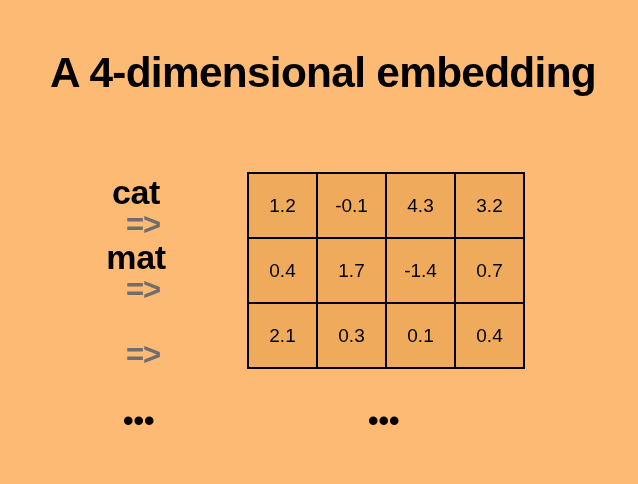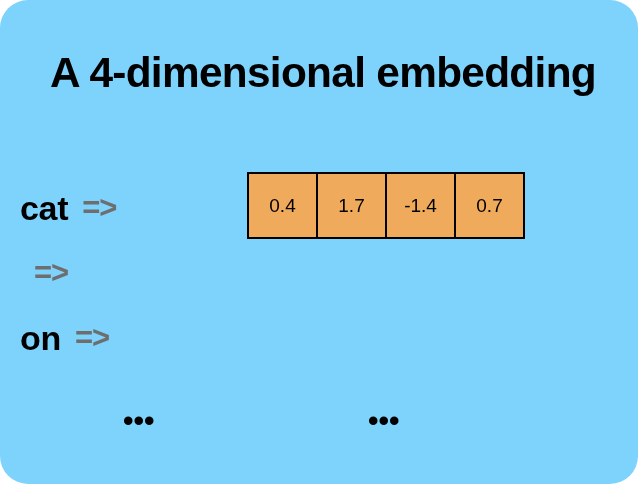--- a/index.html
+++ b/index.html
@@ -12,22 +12,21 @@
     height: 484px;
     position: relative;
     overflow: hidden;
     font-family: "Liberation Sans", sans-serif;
     -webkit-font-smoothing: antialiased;
   }
 
   .slide {
     position: absolute;
     inset: 0;
-    background: #7dd3fc;
-    border-radius: 28px;
+    background: #fdba74;
   }
 
   
   .slide-title {
     position: absolute;
     left: 50px;
     top: 47px;
     width: 560px;
     font-family: "Liberation Sans", sans-serif;
     font-weight: bold;
@@ -45,22 +44,23 @@
     position: absolute;
     left: 20px;
     top: 175px;
     width: 232px;
     text-align: center;
   }
   .label-row {
     height: 65px;
     display: flex;
     align-items: center;
-    justify-content: flex-start;
+    justify-content: flex-end;
     white-space: nowrap;
+    flex-direction: column;
   }
   .label-word {
     font-family: "Liberation Sans", sans-serif;
     font-weight: bold;
     font-size: 34px;
     line-height: 34px;
     color: #000000;
     letter-spacing: -0.3px;
   }
   .label-arrow {
@@ -117,37 +117,49 @@
   <div class="slide-title">A 4-dimensional embedding</div>
 
   <div class="labels">
 
     <div class="label-row">
       <span class="label-word">cat</span>
       <span class="label-arrow">=&gt;</span>
     </div>
 
     <div class="label-row">
+      <span class="label-word">mat</span>
       <span class="label-arrow">=&gt;</span>
     </div>
 
     <div class="label-row">
-      <span class="label-word">on</span>
       <span class="label-arrow">=&gt;</span>
     </div>
 
   </div>
 
   <table class="matrix">
     <tbody>
       <tr>
+        <td>1.2</td>
+        <td>-0.1</td>
+        <td>4.3</td>
+        <td>3.2</td>
+      </tr>
+      <tr>
         <td>0.4</td>
         <td>1.7</td>
         <td>-1.4</td>
         <td>0.7</td>
+      </tr>
+      <tr>
+        <td>2.1</td>
+        <td>0.3</td>
+        <td>0.1</td>
+        <td>0.4</td>
       </tr>
     </tbody>
   </table>
 
   <div class="ellipsis ellipsis-left">•••</div>
 
   <div class="ellipsis ellipsis-right">•••</div>
 
 </div>
 

